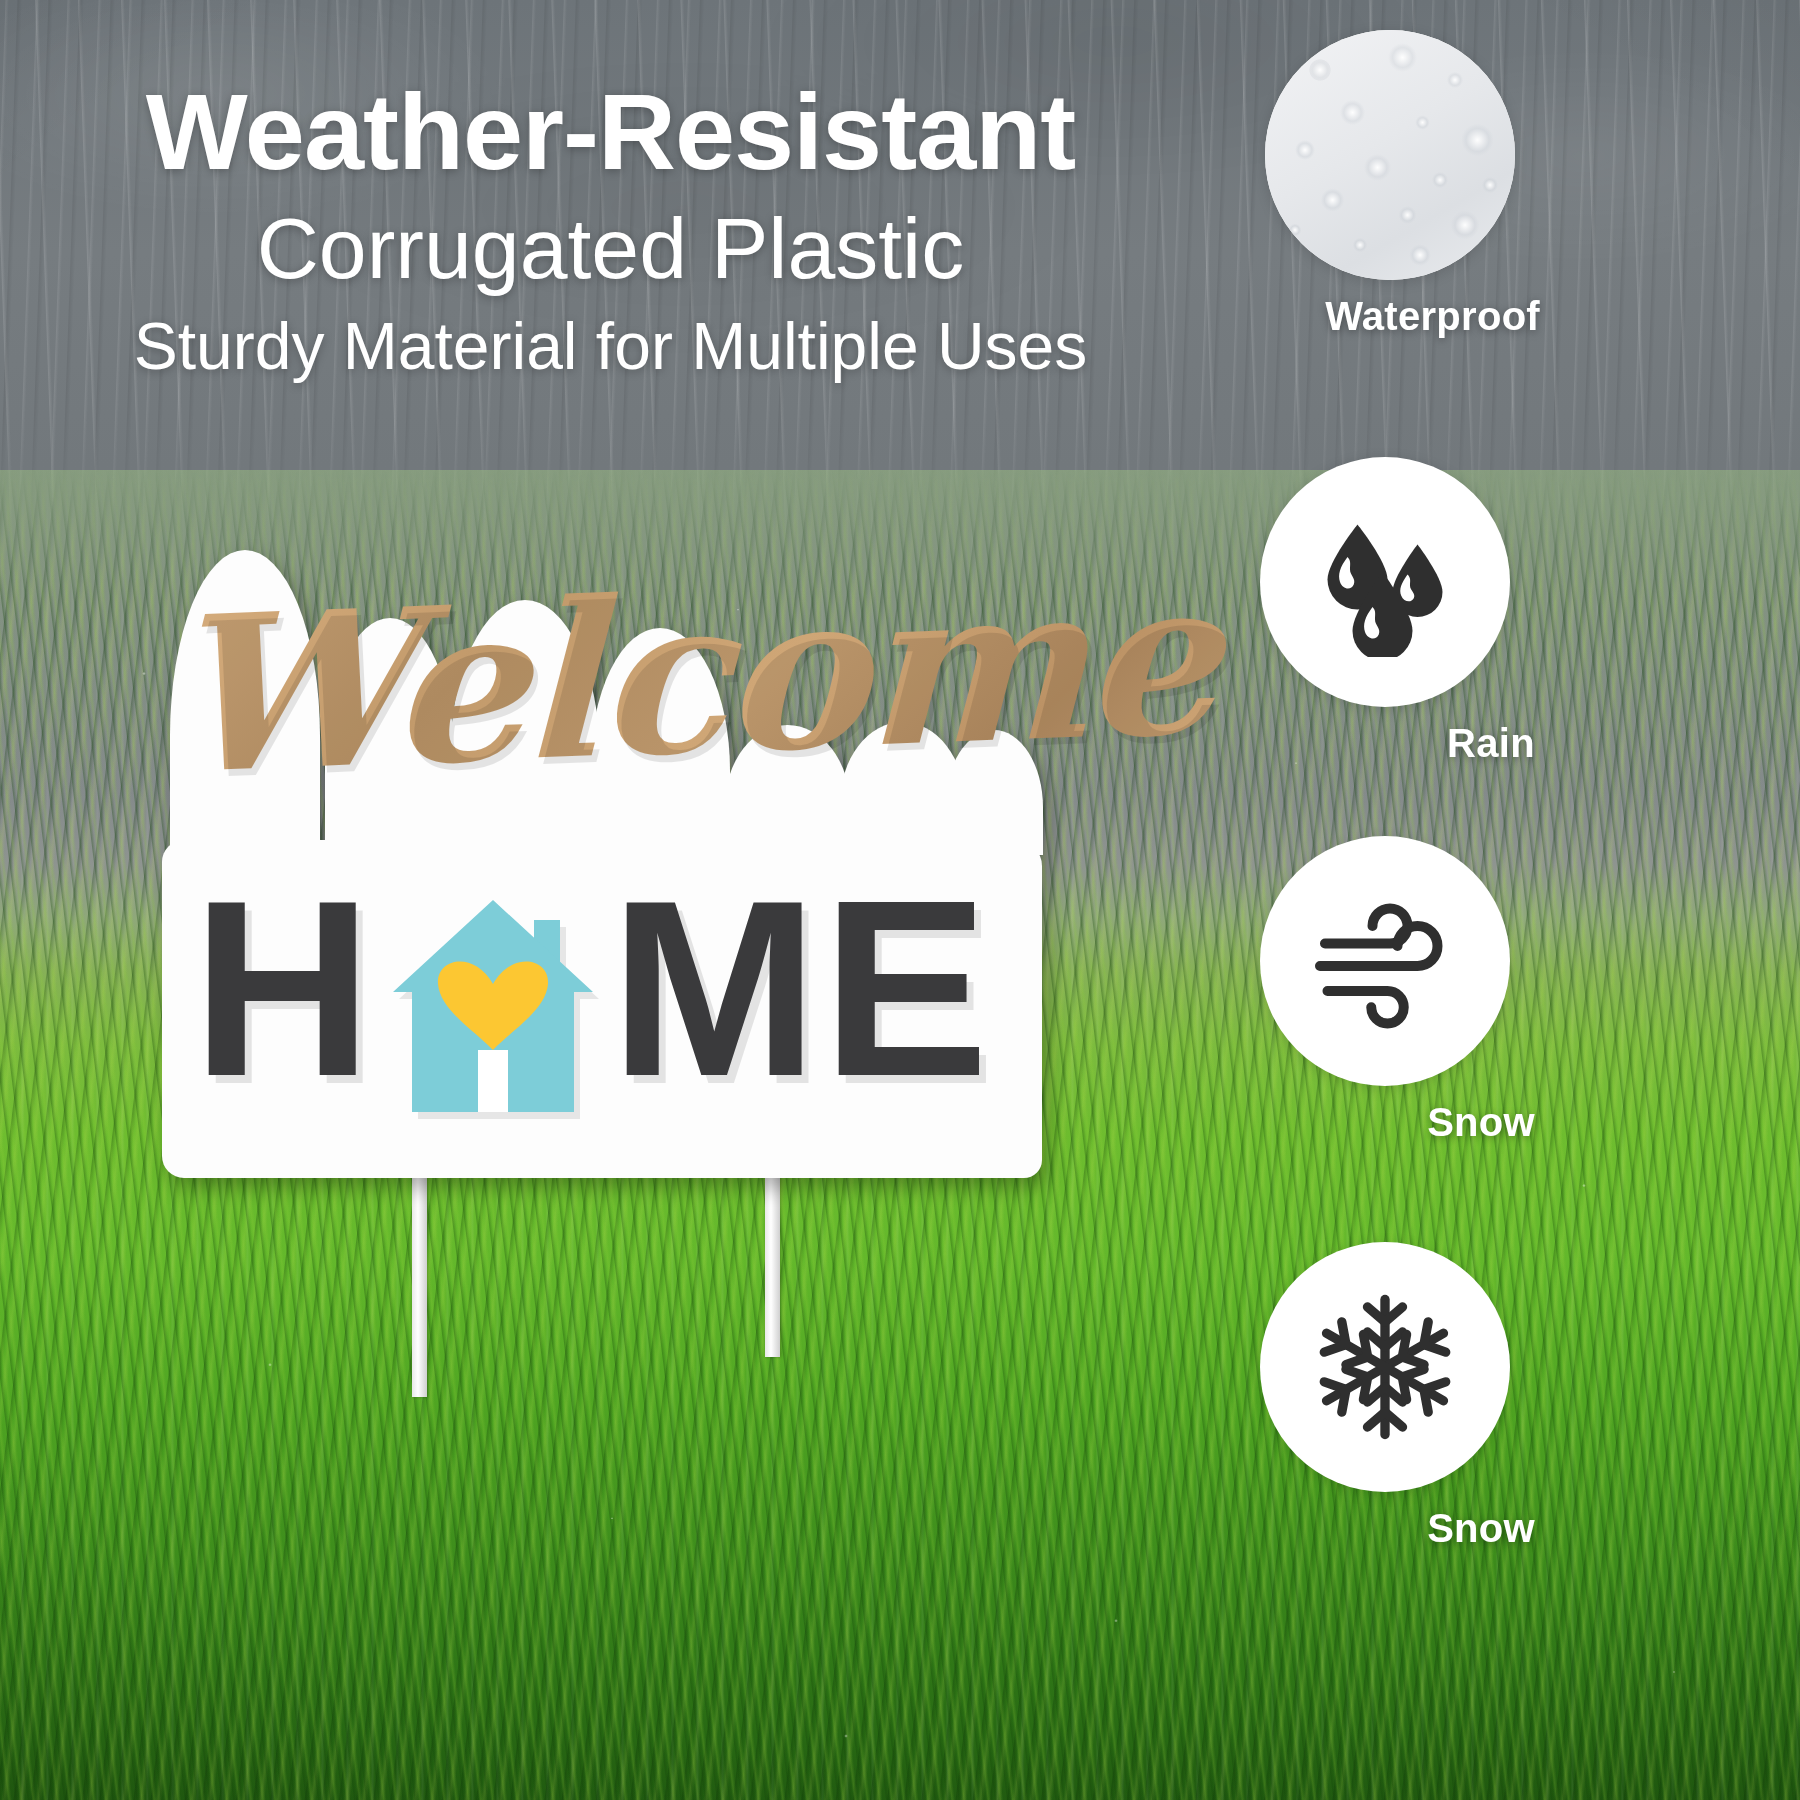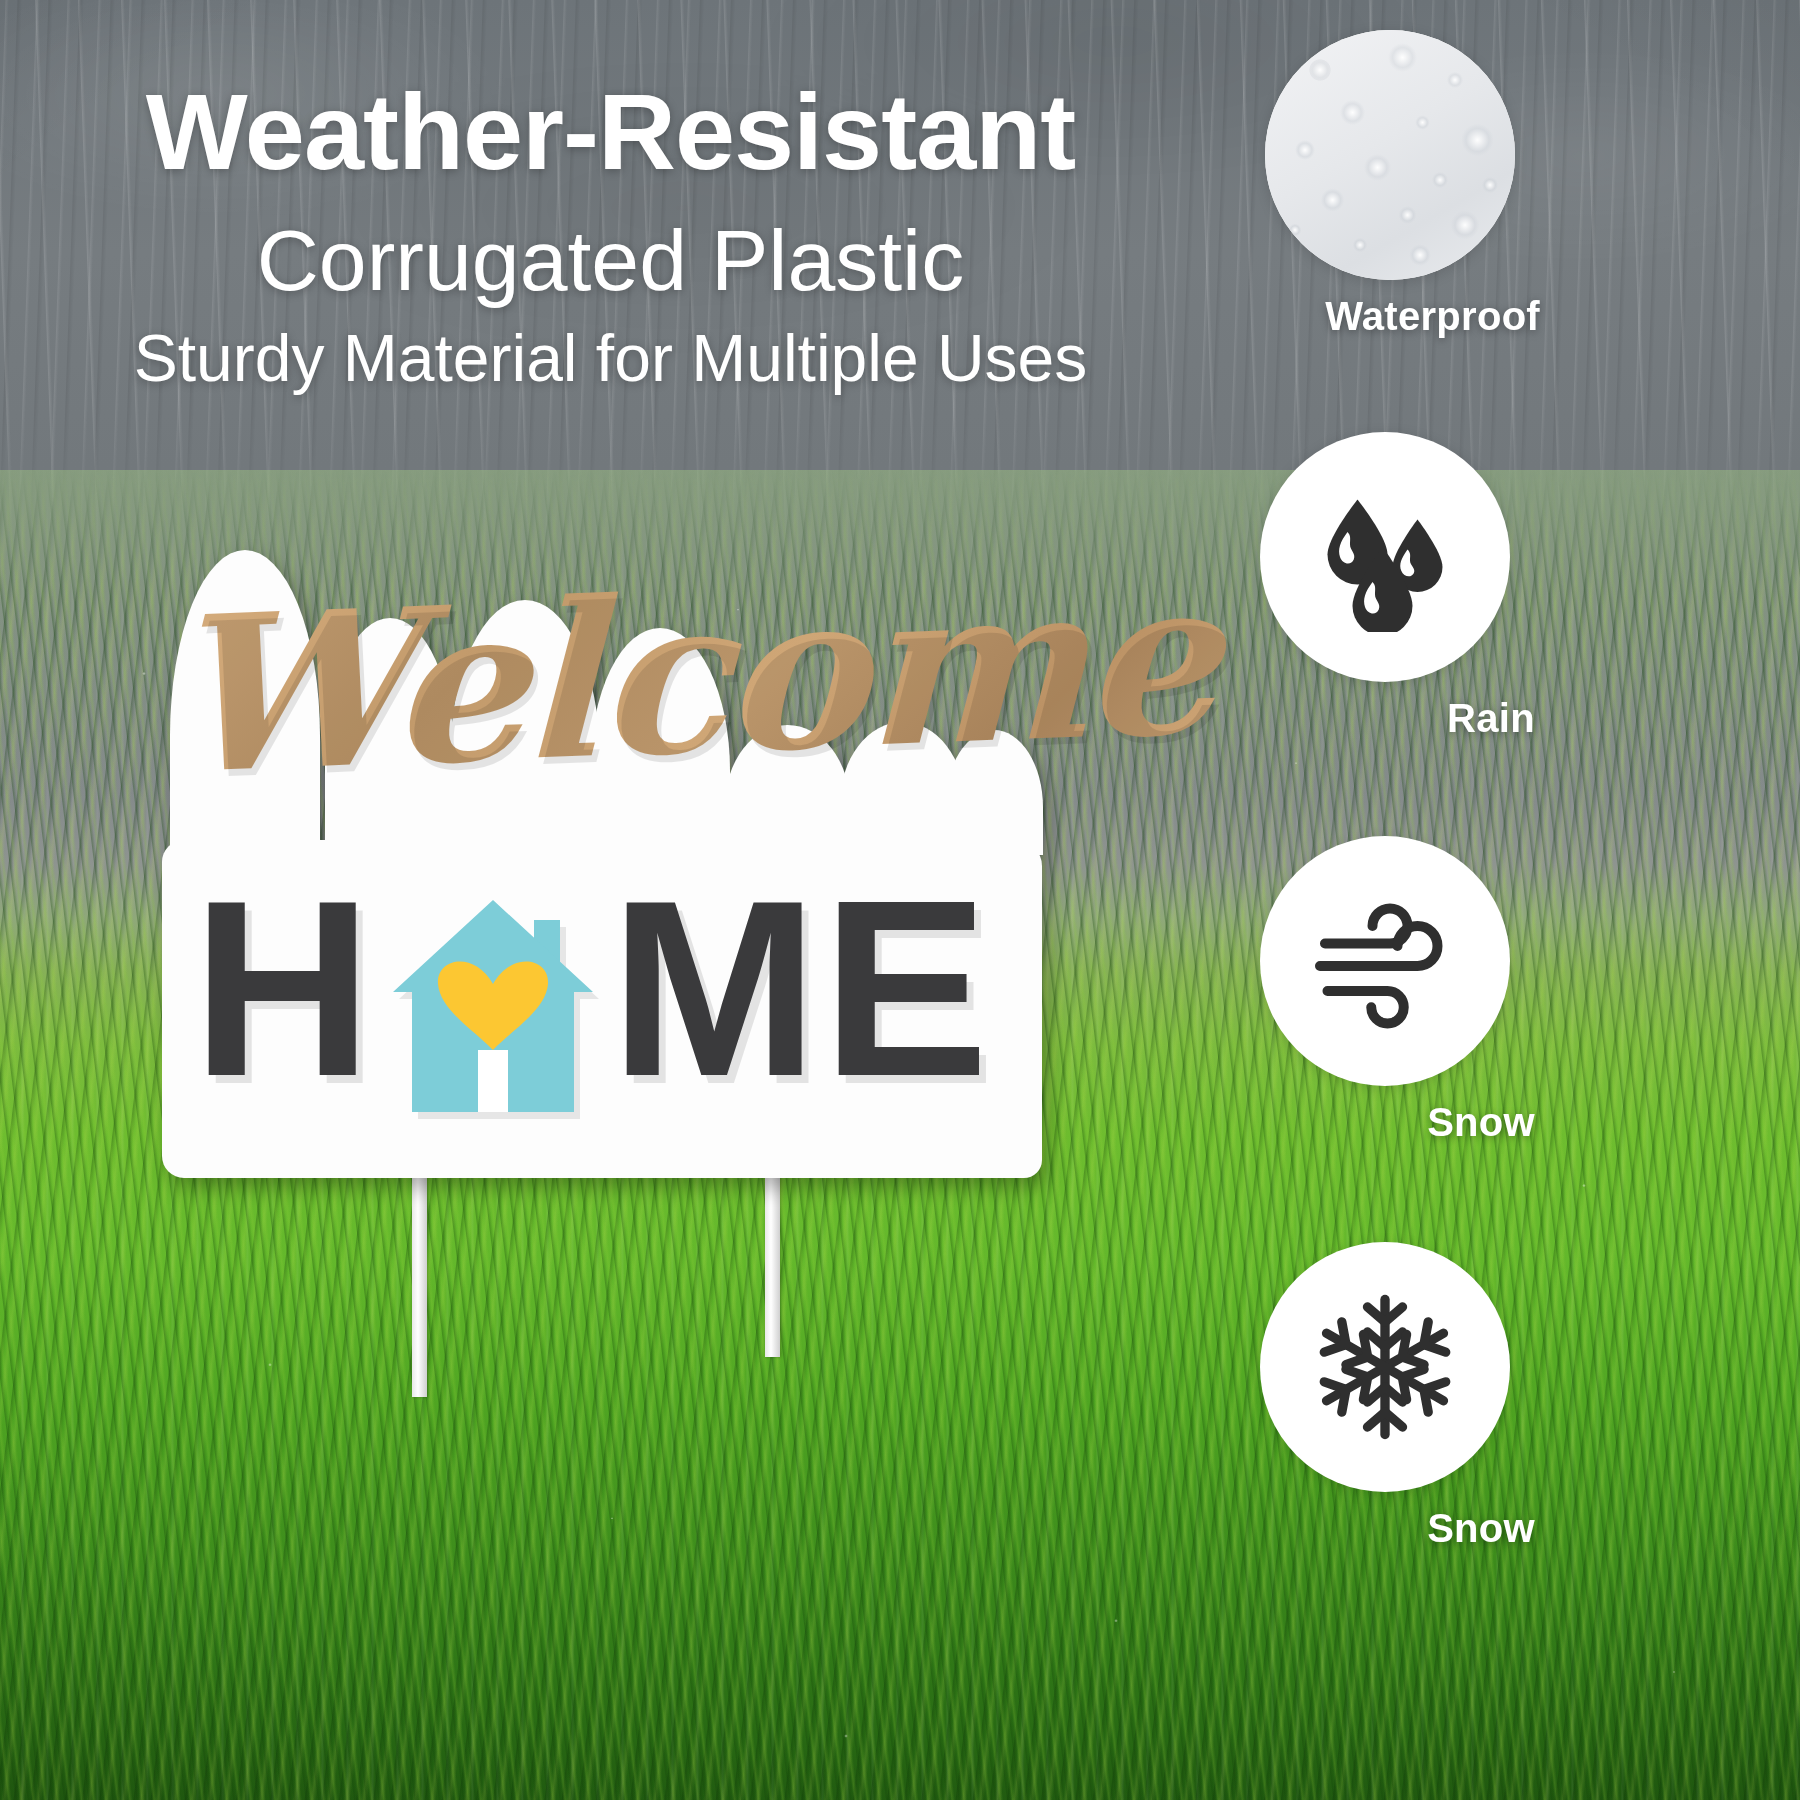--- a/index.html
+++ b/index.html
@@ -75,21 +75,21 @@
   }
   .grass-blur{position:absolute;left:0;right:0;top:470px;height:330px;
     background:linear-gradient(to bottom, rgba(160,200,130,.45), rgba(160,200,130,0));}
   .vignette{position:absolute;inset:0;pointer-events:none;
     background:radial-gradient(ellipse 120% 95% at 50% 45%, transparent 55%, rgba(0,0,0,.22) 100%);}
 
   
   .headline{position:absolute;left:8px;top:78px;width:1205px;text-align:center;color:#fff;
     text-shadow:0 2px 10px rgba(0,0,0,.28);}
   .h1{font-size:108px;font-weight:700;letter-spacing:-1px;line-height:1.0;}
-  .h2{font-size:86px;font-weight:400;line-height:1.22;margin-top:22px;letter-spacing:0px;}
+  .h2{font-size:86px;font-weight:400;line-height:1.22;margin-top:10px;letter-spacing:0px;}
   .h3{font-size:66px;font-weight:400;line-height:1.2;margin-top:6px;letter-spacing:0px;}
 
   
   #sign{position:absolute;left:150px;top:540px;width:900px;height:640px;}
   .sign-board{position:absolute;inset:0;filter:drop-shadow(6px 10px 10px rgba(0,0,0,.30));}
   .board-white{position:absolute;background:#fdfdfd;}
   
   .board-body{left:12px;top:300px;width:880px;height:338px;border-radius:22px 26px 18px 22px;}
   
   .bump{position:absolute;background:#fdfdfd;border-radius:50% 50% 0 0 / 62% 62% 0 0;}
@@ -228,21 +228,21 @@
     </div>
   </div>
 
   <div class="feature" style="left:1240px;top:30px;">
     <div class="f-circle">
       <div class="wp-surface"></div>
     </div>
     <div class="f-label">Waterproof</div>
   </div>
 
-  <div class="feature" style="left:1235px;top:432px;">
+  <div class="feature" style="left:1235px;top:457px;">
     <div class="f-circle">
       <div class="f-icon">
         <svg viewBox="0 0 120 120" xmlns="http://www.w3.org/2000/svg">
           <g fill="#2f2f2f">
             <path d="M38 14 C 38 14, 14 44, 14 58 a24 24 0 0 0 48 0 C 62 44, 38 14, 38 14 Z"></path>
             <path d="M86 30 C 86 30, 66 56, 66 68 a20 20 0 0 0 40 0 C 106 56, 86 30, 86 30 Z"></path>
             <path d="M58 52 C 58 52, 34 84, 34 99 a24 24 0 0 0 48 0 C 82 84, 58 52, 58 52 Z"></path>
           </g>
           <g fill="#ffffff">
             <path d="M30 40 C 24 48, 22 54, 24 60 c 2 6, 9 7, 11 2 c 2 -5, -3 -7, -3 -12 c 0 -4, 1 -7, -2 -10 Z"></path>

